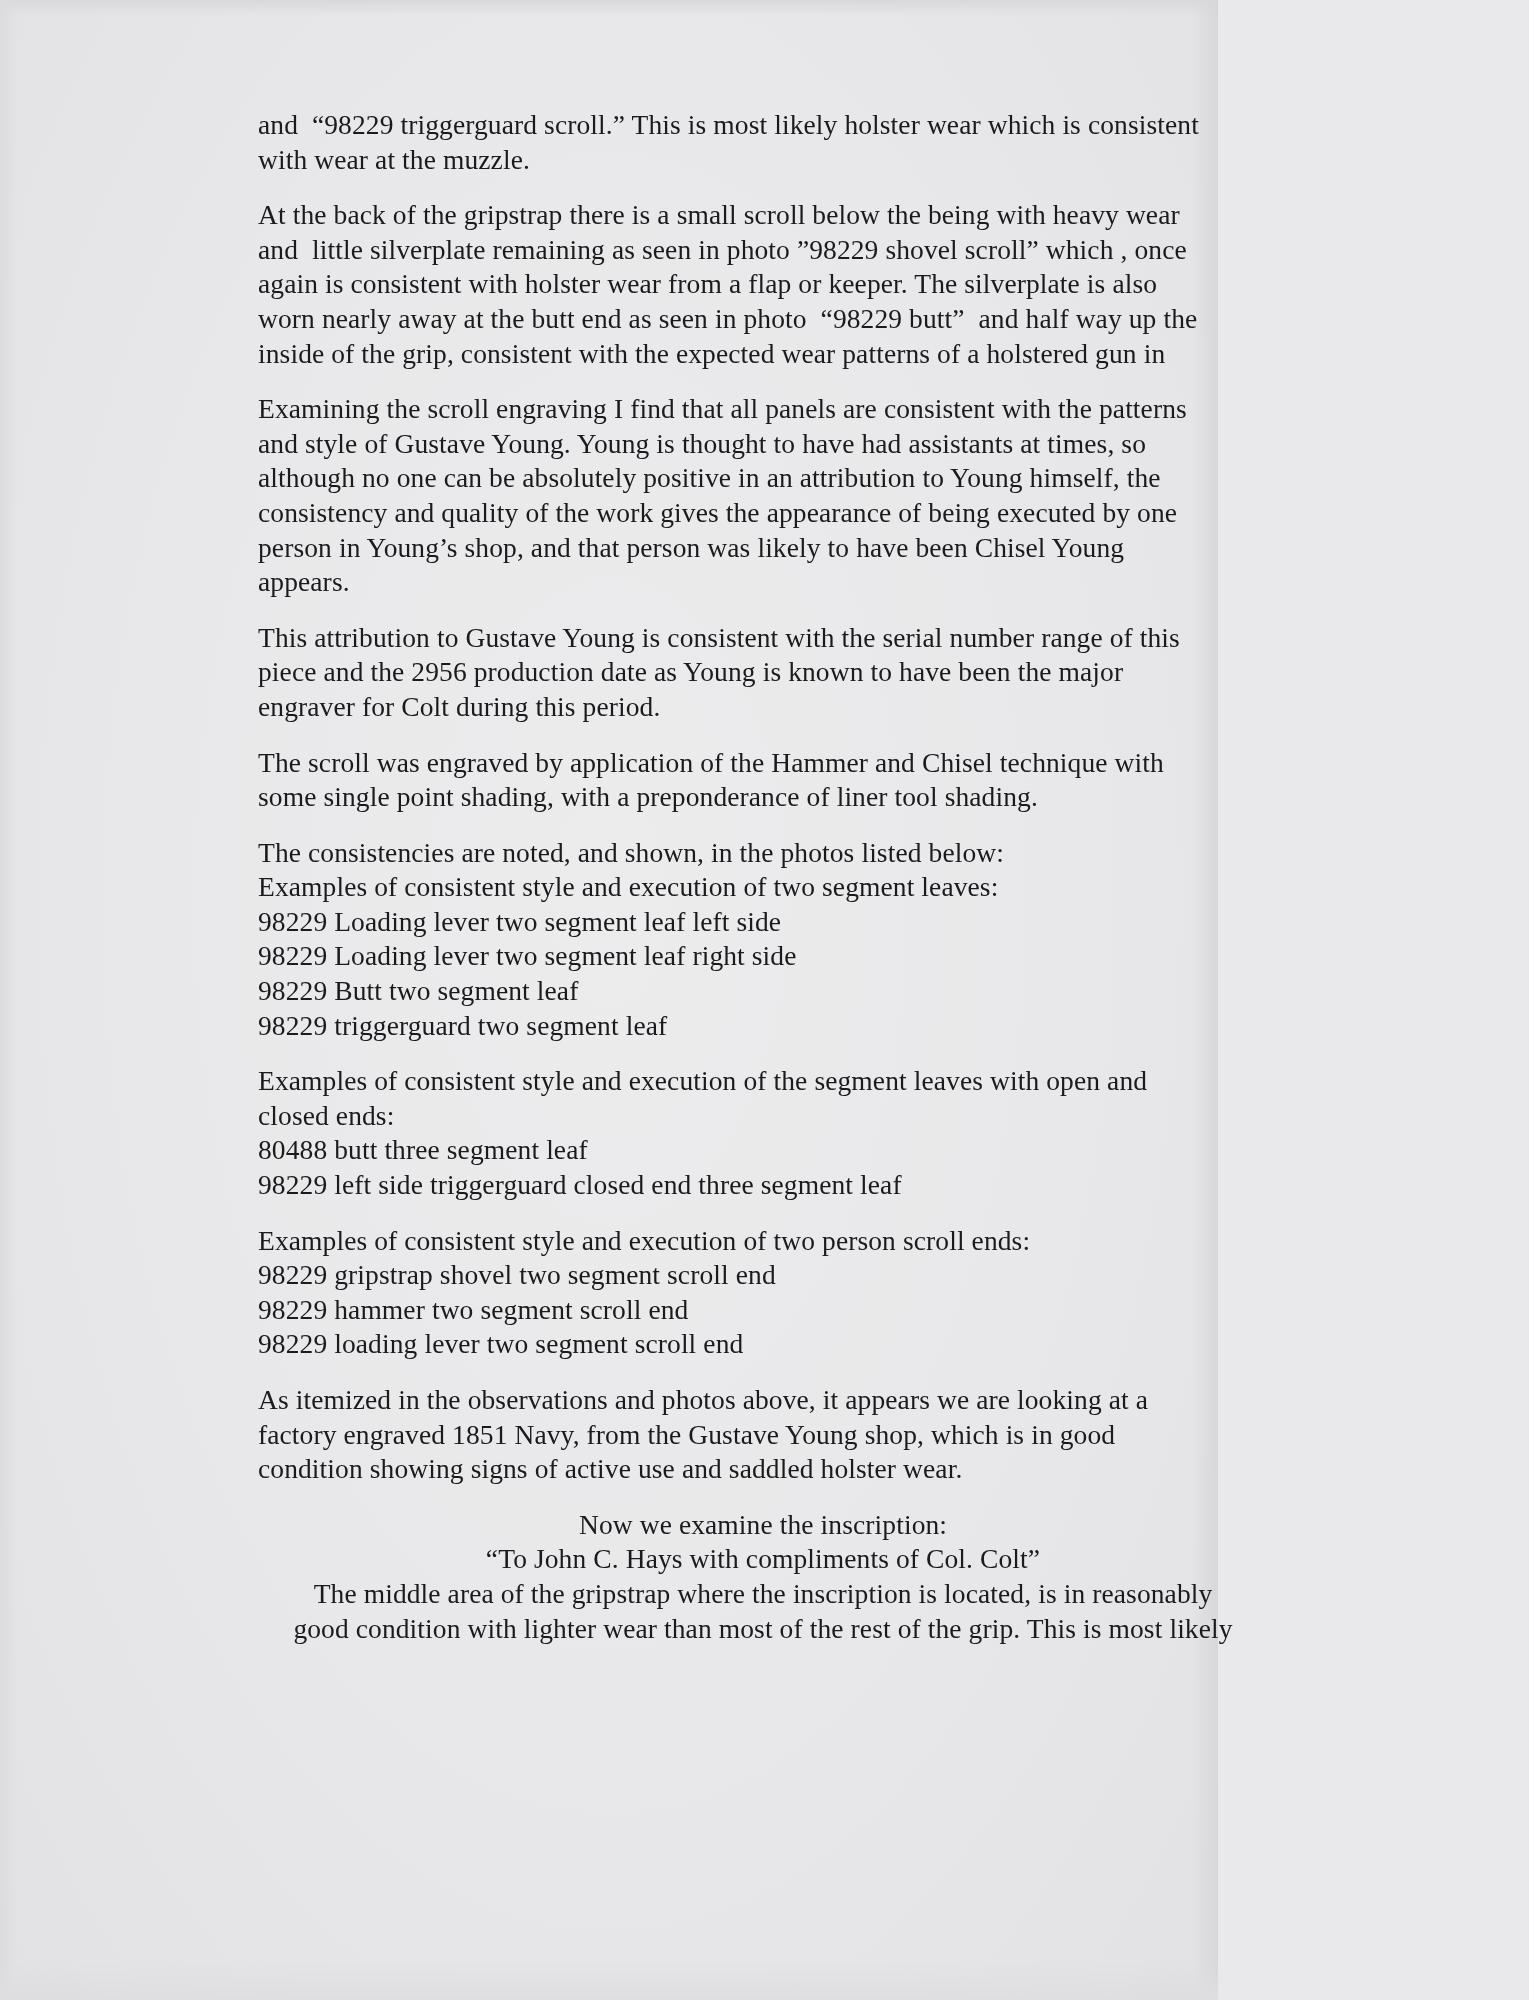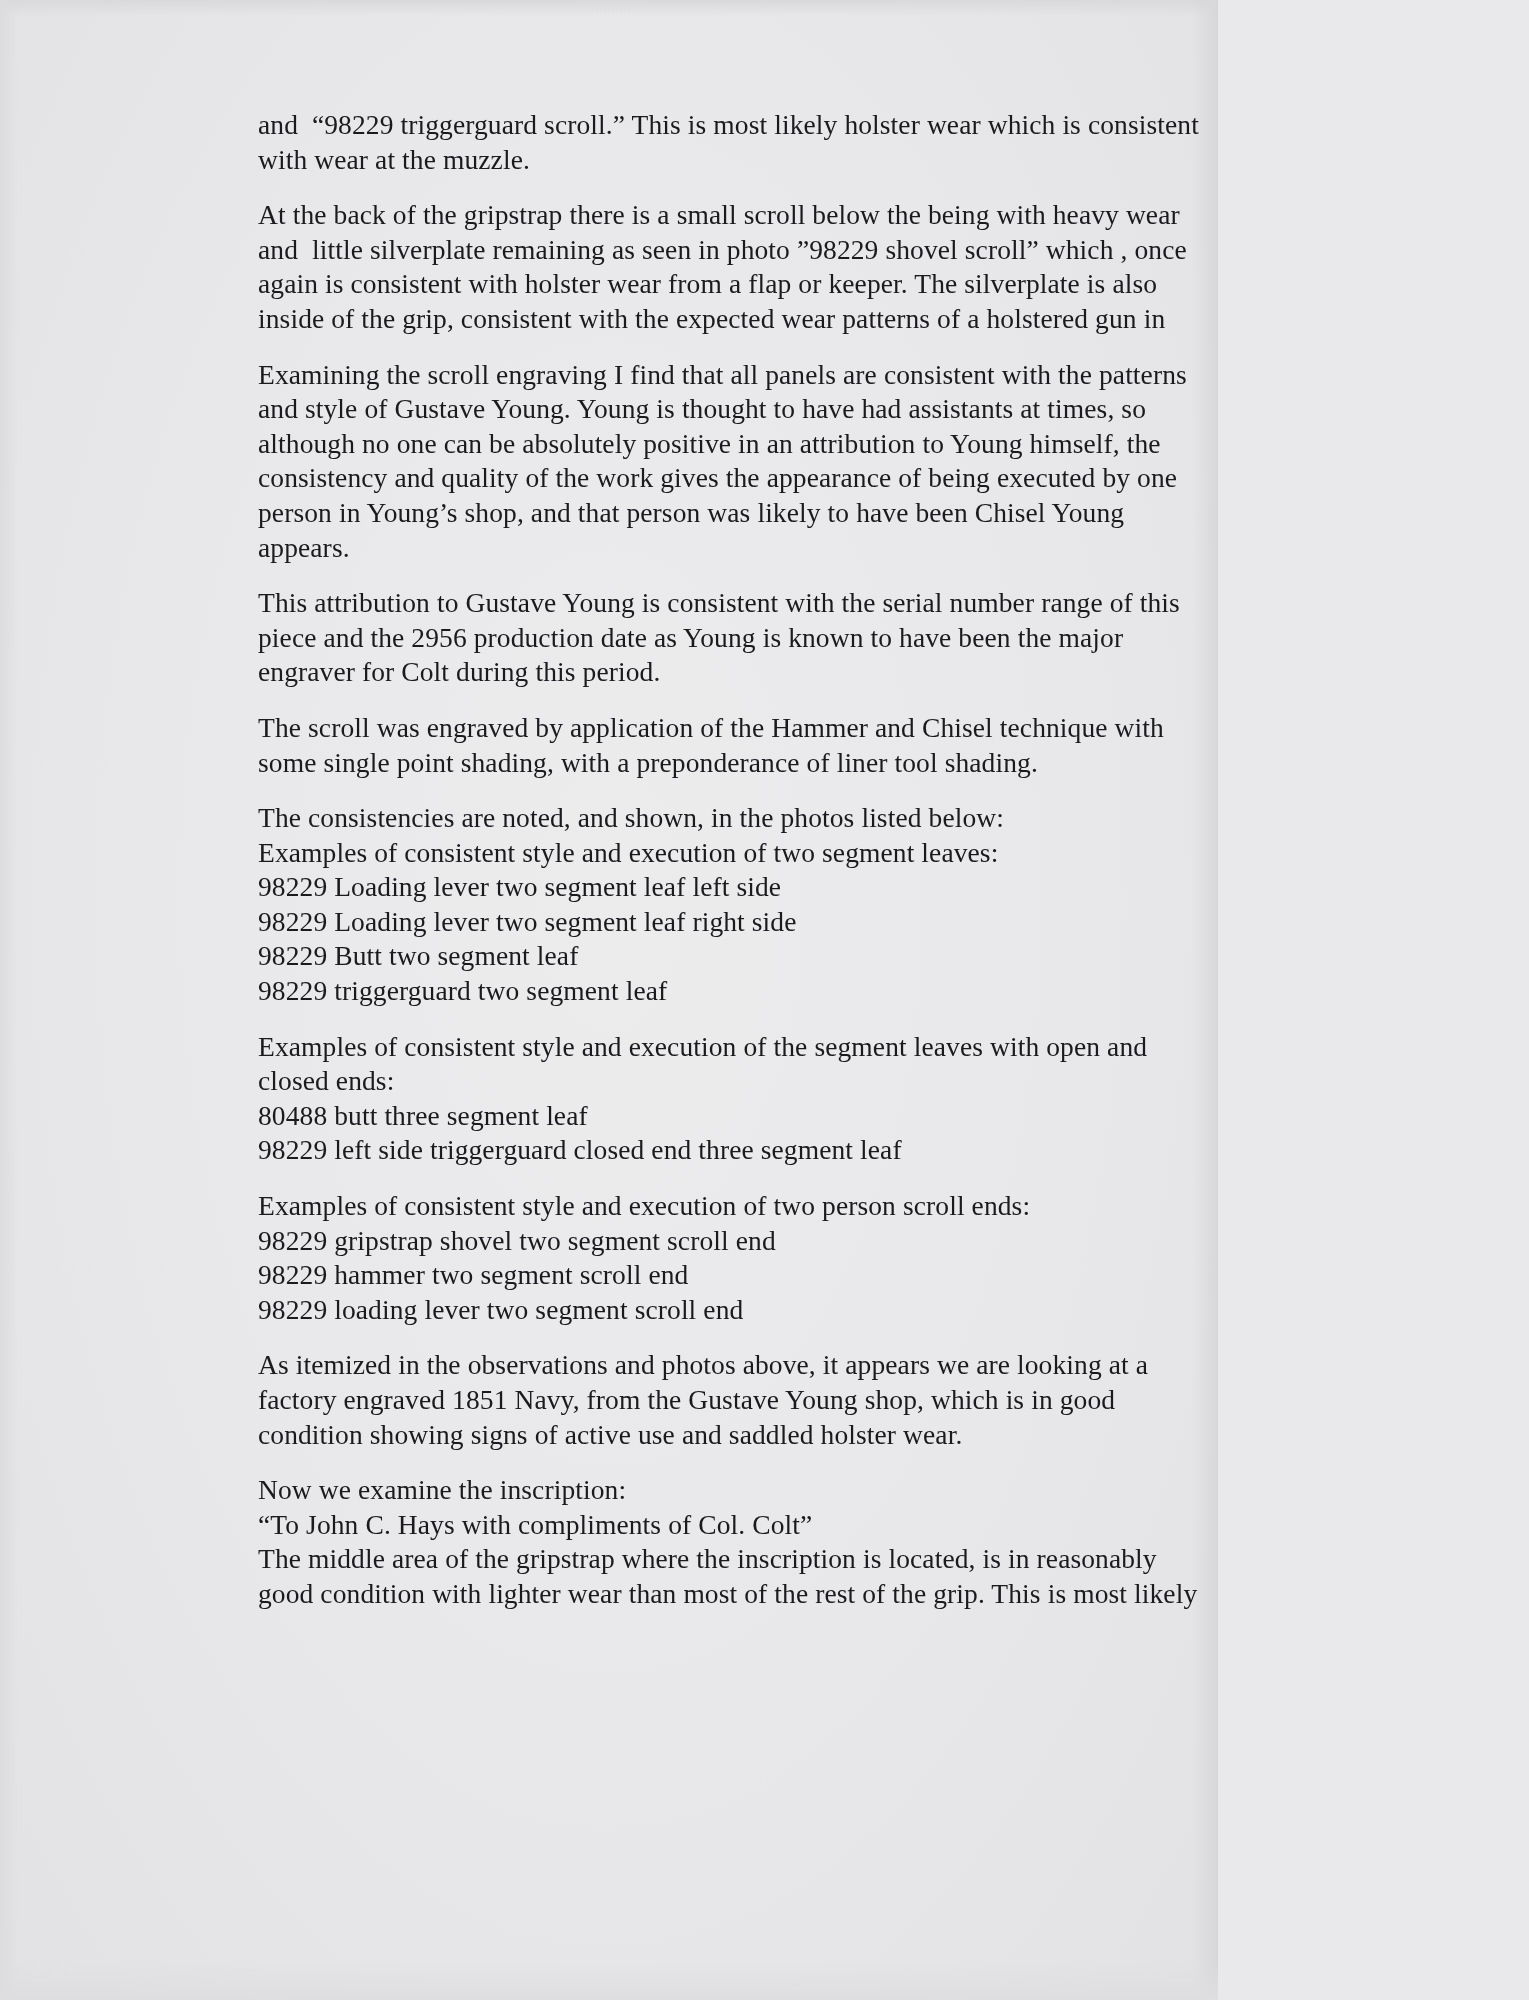--- a/index.html
+++ b/index.html
@@ -57,20 +57,21 @@
     font-size: 27.5px;
     line-height: 34.6px;
     text-align: left;
     letter-spacing: 0.1px;
   }
   .para {
     margin: 0 0 21px 0;
   }
   .para.tight {
     margin-bottom: 8px;
+    text-align: center;
   }
   .line {
     display: block;
     white-space: pre-wrap;
   }
 </style>
 </head>
 <body>
 
 <div class="page">
@@ -83,20 +84,21 @@
 
     <p class="para">
       <span class="line">and  “98229 triggerguard scroll.” This is most likely holster wear which is consistent</span>
       <span class="line">with wear at the muzzle.</span>
     </p>
 
     <p class="para">
       <span class="line">At the back of the gripstrap there is a small scroll below the being with heavy wear</span>
       <span class="line">and  little silverplate remaining as seen in photo ”98229 shovel scroll” which , once</span>
       <span class="line">again is consistent with holster wear from a flap or keeper. The silverplate is also</span>
+      <span class="line">worn nearly away at the butt end as seen in photo  “98229 butt”  and half way up the</span>
       <span class="line">inside of the grip, consistent with the expected wear patterns of a holstered gun in</span>
     </p>
 
     <p class="para">
       <span class="line">Examining the scroll engraving I find that all panels are consistent with the patterns</span>
       <span class="line">and style of Gustave Young. Young is thought to have had assistants at times, so</span>
       <span class="line">although no one can be absolutely positive in an attribution to Young himself, the</span>
       <span class="line">consistency and quality of the work gives the appearance of being executed by one</span>
       <span class="line">person in Young’s shop, and that person was likely to have been Chisel Young</span>
       <span class="line">appears.</span>

